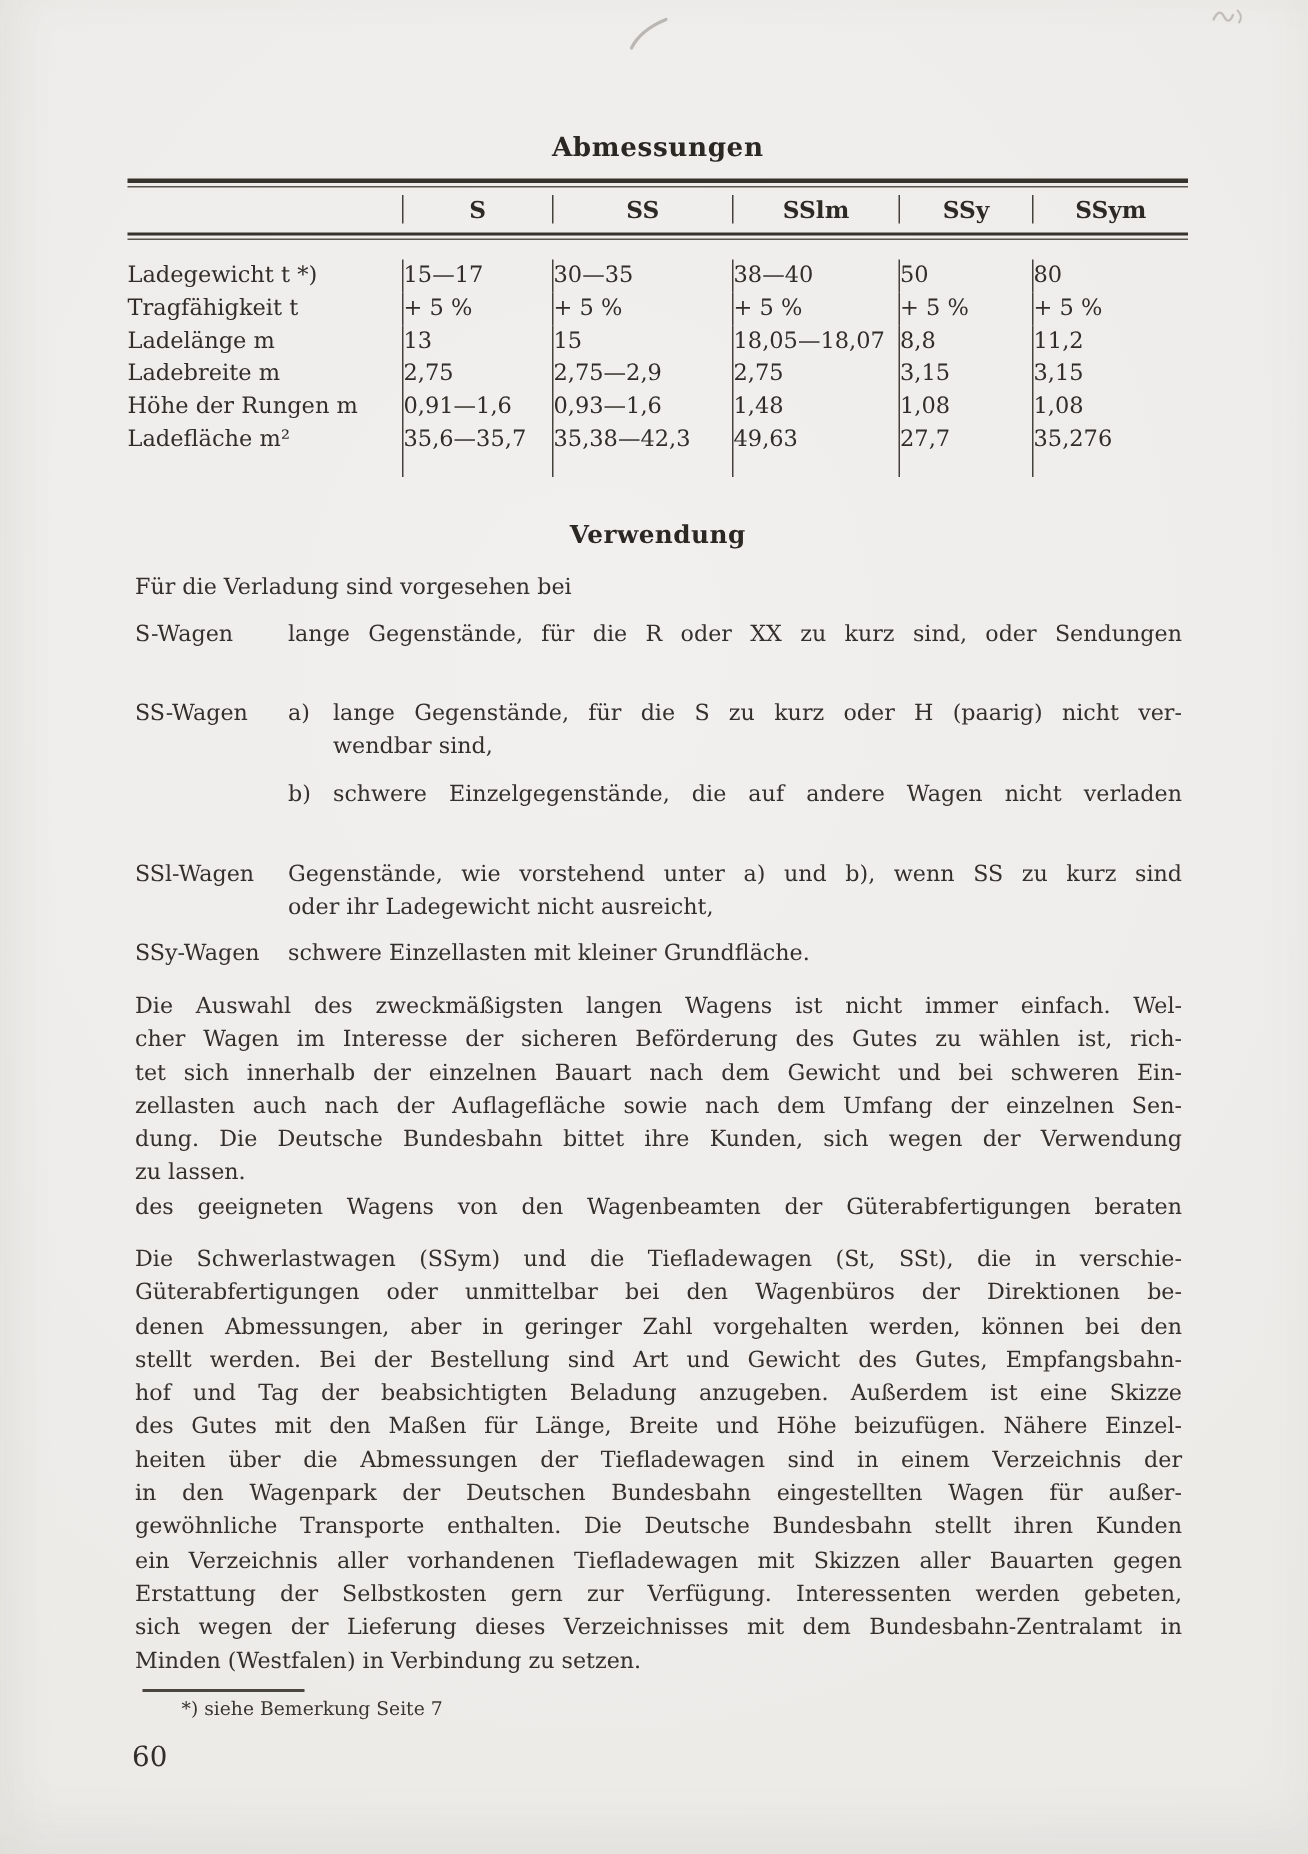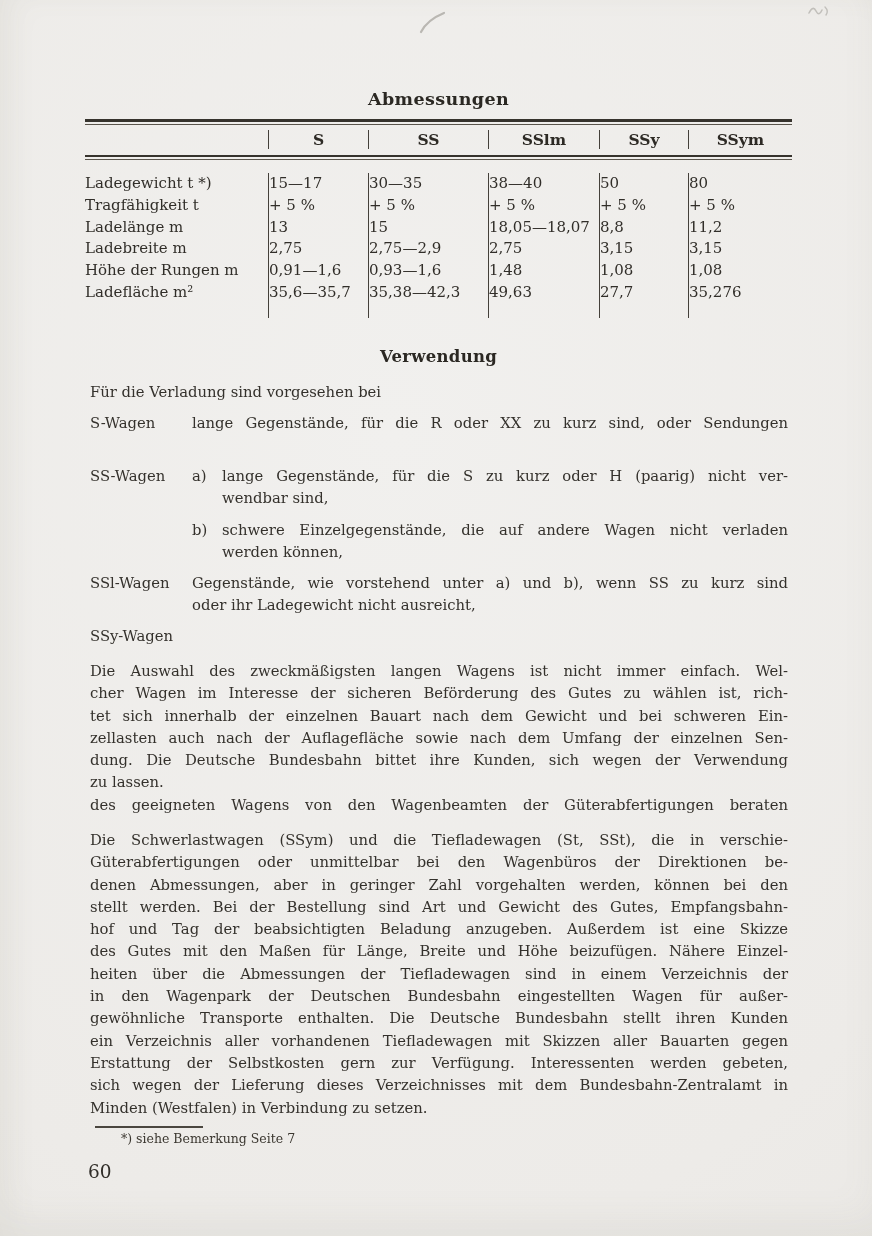--- a/index.html
+++ b/index.html
@@ -175,38 +175,44 @@
             <div class="usage-marker">a)</div>
             <div class="usage-lines">
               <div class="jline">lange Gegenstände, für die S zu kurz oder H (paarig) nicht ver-</div>
               <div class="jline last">wendbar sind,</div>
             </div>
           </div>
           <div class="usage-block">
             <div class="usage-marker">b)</div>
             <div class="usage-lines">
               <div class="jline">schwere Einzelgegenstände, die auf andere Wagen nicht verladen</div>
-              <div class="jline last">werden können,</div>
             </div>
           </div>
         </div>
       </div>
       <div class="usage-item" style="top: 572px;">
         <div class="usage-term">SSl-Wagen</div>
         <div class="usage-body">
           <div class="usage-block">
             <div class="usage-lines">
               <div class="jline">Gegenstände, wie vorstehend unter a) und b), wenn SS zu kurz sind</div>
               <div class="jline last">oder ihr Ladegewicht nicht ausreicht,</div>
             </div>
           </div>
         </div>
       </div>
       <div class="usage-item" style="top: 625px;">
         <div class="usage-term">SSy-Wagen</div>
+        <div class="usage-body">
+          <div class="usage-block">
+            <div class="usage-lines">
+              <div class="jline last">schwere Einzellasten mit kleiner Grundfläche.</div>
+            </div>
+          </div>
+        </div>
       </div>
     </div>
 
   <div id="paragraphs">
       <div class="paragraph" style="top: 660px;">
         <div class="jline">Die Auswahl des zweckmäßigsten langen Wagens ist nicht immer einfach. Wel-</div>
         <div class="jline">cher Wagen im Interesse der sicheren Beförderung des Gutes zu wählen ist, rich-</div>
         <div class="jline">tet sich innerhalb der einzelnen Bauart nach dem Gewicht und bei schweren Ein-</div>
         <div class="jline">zellasten auch nach der Auflagefläche sowie nach dem Umfang der einzelnen Sen-</div>
         <div class="jline">dung. Die Deutsche Bundesbahn bittet ihre Kunden, sich wegen der Verwendung</div>

